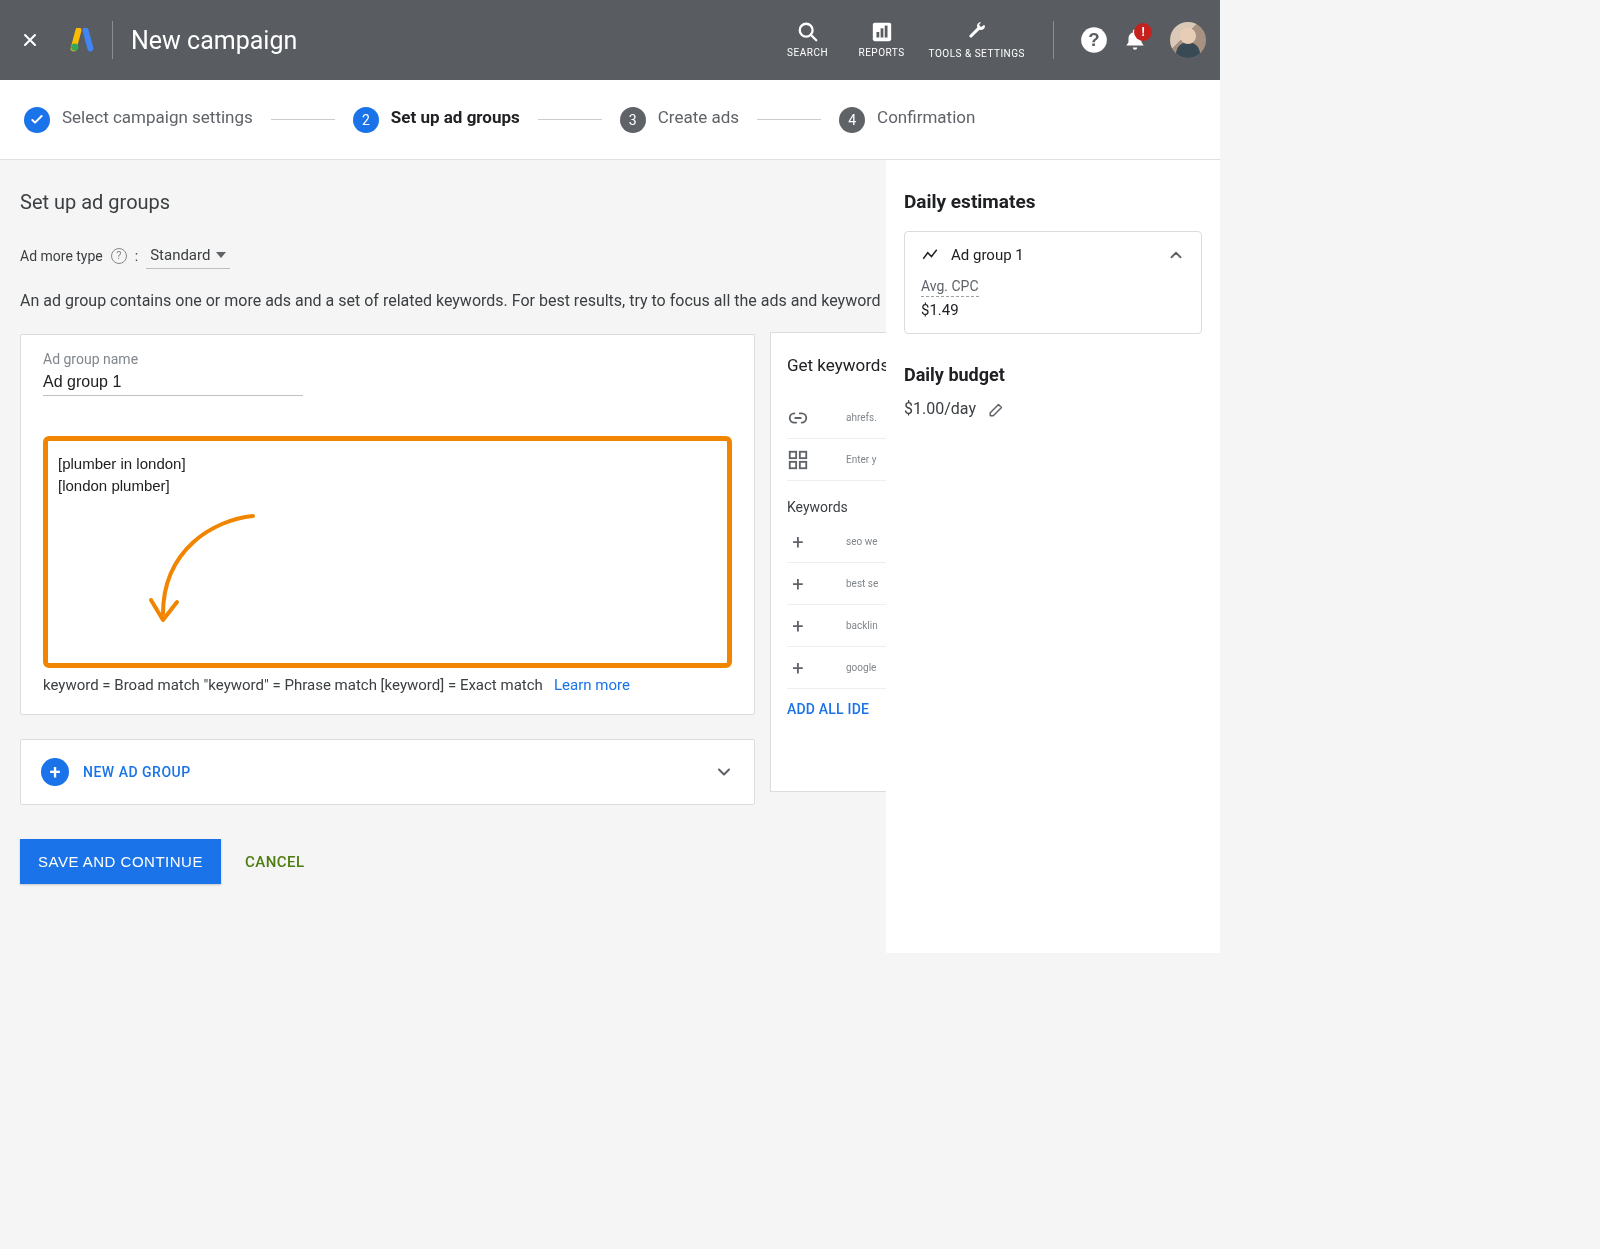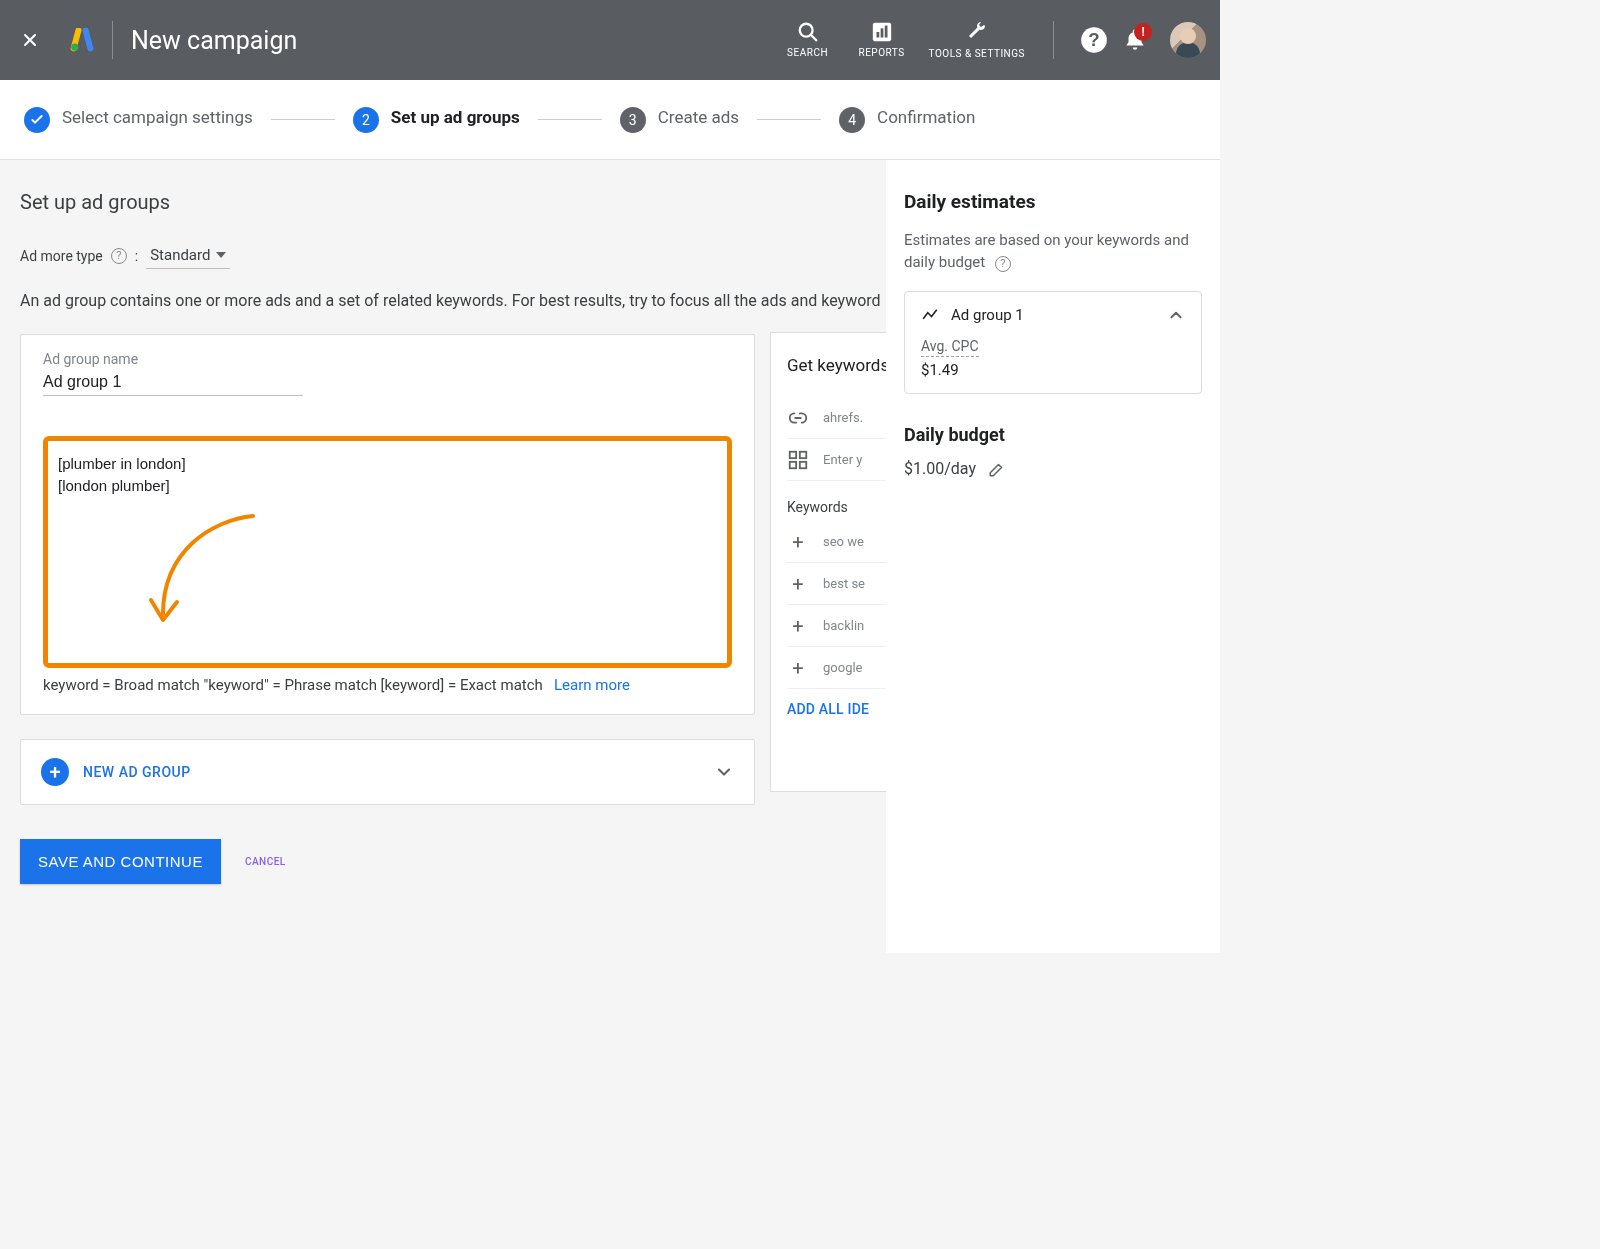--- a/index.html
+++ b/index.html
@@ -161,39 +161,39 @@
   .newgroup-label{ color:#1a73e8; font-weight:500; letter-spacing:.5px; margin-left:14px;}
   .expand-chevron{
     position:absolute; right:20px; top:50%; transform:translateY(-50%);
   }
   .actions{ display:flex; align-items:center; gap:24px; margin-top:34px;}
   .btn-primary{
     background:#1a73e8;color:#fff;border:0;padding:14px 18px;font-size:15px;letter-spacing:.5px;
     cursor:pointer;
     box-shadow: 0 1px 2px rgba(0,0,0,.2);
   }
-  .btn-link{ color:#8b5cf6; font-size:10px; letter-spacing:.5px; cursor:pointer; font-weight:500;}
+  .btn-link{ color:#4d7c0f; font-size:15px; letter-spacing:.5px; cursor:pointer; font-weight:500;}
 
   
   .ideas-panel{
     position:absolute;
     left: 770px;
     top: 172px;
     width: 140px;
     background:#fff; border:1px solid #dadce0;
     padding:22px 16px 16px;
     overflow:hidden;
     white-space:nowrap;
     height: 460px;
   }
   .ideas-title{ font-size:17px; color:#202124; margin-bottom:22px;}
   .ideas-row{ display:flex; align-items:center; gap:14px; height:42px; border-bottom:1px solid #eee;}
   .ideas-row:last-of-type{ border-bottom:0;}
   .ideas-icon{ width:22px; color:#5f6368;}
-  .ideas-text{ font-size:13px; color:#80868b;}
+  .ideas-text{ font-size:10px; color:#80868b;margin-left:23px;}
   .ideas-heading{ font-size:14px; color:#3c4043; margin:18px 0 6px;}
   .ideas-add{ color:#1a73e8; font-weight:500; margin-top:12px; letter-spacing:.2px; cursor:pointer;}
   .plus-outline{ width:22px;height:22px;display:flex;align-items:center;justify-content:center;color:#5f6368;font-size:20px;}
 
   
   .estimates{
     position:absolute;
     right:0; top:160px;
     width:334px;
     background:#fff;
@@ -407,24 +407,20 @@
   </div>
 
   <svg class="anno-arrow" width="140" height="130" viewBox="0 0 140 130">
     <path d="M120 6 C 80 10, 30 40, 30 104" stroke="#f28500" stroke-width="4" fill="none" stroke-linecap="round"></path>
     <path d="M18 90 L30 110 L44 92" stroke="#f28500" stroke-width="4" fill="none" stroke-linecap="round" stroke-linejoin="round"></path>
   </svg>
 </div>
 
 <div class="estimates">
   <div class="est-head">Daily estimates</div>
-  <div class="est-sub">
-    <span>Estimates are based on your keywords and daily budget</span>
-    <span class="qmark" style="margin-left:6px;">?</span>
-  </div>
   <div class="est-card">
     <div class="est-card-head">
       <span>
         <svg width="18" height="18" viewBox="0 0 24 24">
             <path d="M3 17 L9 9 L14 14 L21 5" stroke="#202124" stroke-width="2" fill="none"></path>
           </svg>
       </span>
       <span>Ad group 1</span>
       <span class="chev-up">
         <svg width="18" height="18" viewBox="0 0 24 24">

